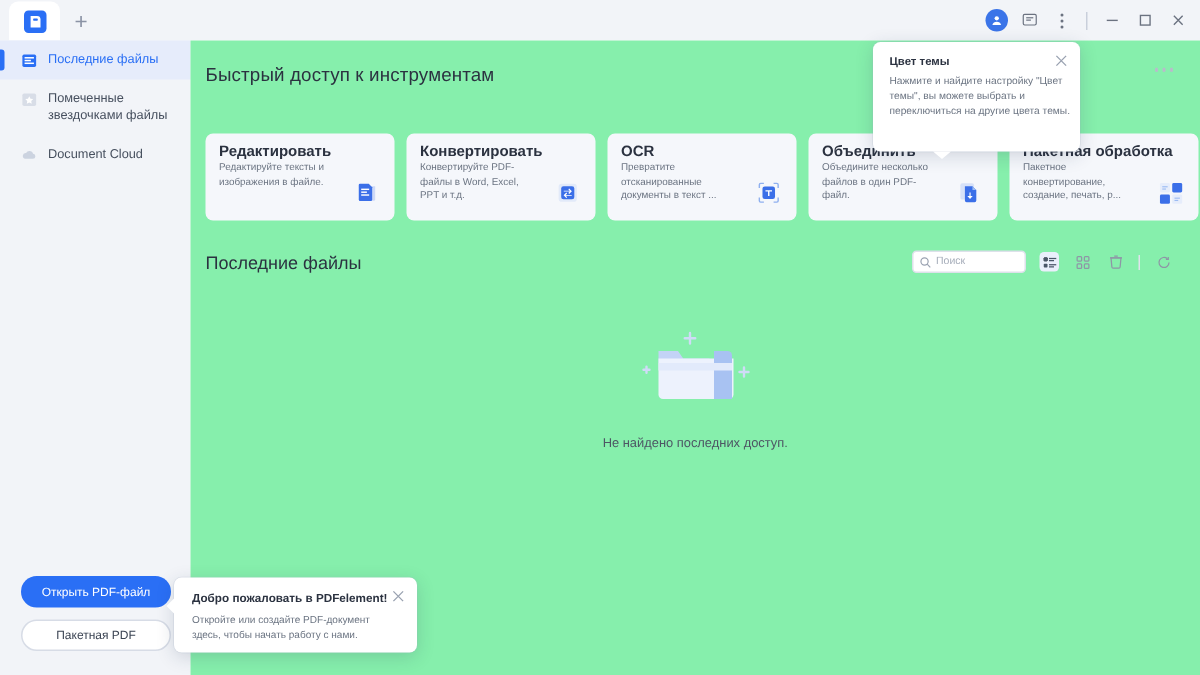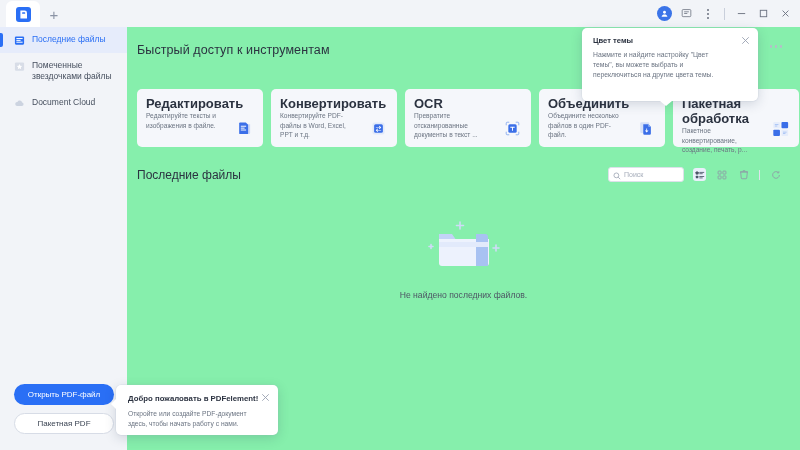--- a/index.html
+++ b/index.html
@@ -99,21 +99,21 @@
   .cards {
     position: absolute; top: 62px; left: 10px;
     display: flex; gap: 8px;
   }
   .card {
     position: relative;
     width: 126px; height: 58px;
     background: #f5f7fb; border-radius: 5px;
     padding: 7px 8px 0 9px;
   }
-  .card-title { font-size: 13px; font-weight: bold; color: #2b3240; margin-bottom: 0; }
+  .card-title { font-size: 10px; font-weight: bold; color: #2b3240; margin-bottom: 0; }
   .card-desc { font-size: 6.6px; color: #6b7482; line-height: 1.45; width: 72px; }
   .card-ico {
     position: absolute; right: 9px; bottom: 9px;
     width: 19px; height: 19px;
   }
   .card-ico svg { display: block; }
 
   
   .recent-title { position: absolute; top: 141px; left: 10px; font-size: 12px; color: #2b3240; }
   .recent-tools {
@@ -143,21 +143,21 @@
   .empty-art svg { display: block; }
   .empty-main { font-size: 8.6px; color: #4d5664; margin-top: 8px; }
   .empty-sub { font-size: 7.4px; color: #6b7482; margin-top: 10px; }
   .empty-sub a { color: #2a6ff5; text-decoration: none; }
 
   
   .tooltip {
     position: absolute; background: #fff; border-radius: 5px;
     box-shadow: 0 3px 12px rgba(30,45,80,.17), 0 0 0 .5px rgba(180,190,210,.25);
   }
-  .tt-theme { top: 28px; left: 582px; width: 176px; height: 73px; padding: 8px 10px 0 11px; }
+  .tt-theme { top: 28px; left: 582px; width: 138px; height: 73px; padding: 8px 10px 0 11px; }
   .tt-theme .tt-title { font-size: 7.6px; font-weight: bold; color: #2b3240; }
   .tt-theme .tt-body { font-size: 6.8px; color: #6b7482; line-height: 1.5; margin-top: 5px; width: 130px; }
   .tt-tail {
     position: absolute; left: 60px; bottom: -5px;
     width: 0; height: 0; border-left: 6px solid transparent; border-right: 6px solid transparent;
     border-top: 5px solid #fff;
   }
   .tt-theme .tt-tail { left: auto; right: 86px; }
   .tt-close {
     position: absolute; right: 8px; top: 8px; width: 9px; height: 9px; color: #9aa2b1;
@@ -411,21 +411,21 @@
           <path d="M30 27h50v24a3 3 0 0 1-3 3H33a3 3 0 0 1-3-3z" fill="#edf2fd"></path>
           <path d="M67 22h9a3 3 0 0 1 3 3v29h-12z" fill="#a8c2f2"></path>
           <path d="M30 30h49v5H30z" fill="#e2eafb"></path>
           <g stroke="#cfdbf7" stroke-width="1.6" stroke-linecap="round">
             <path d="M51 10v7M47.5 13.5h7"></path>
             <path d="M87 33v6M84 36h6"></path>
             <path d="M22 32.5v4M20 34.5h4"></path>
           </g>
         </svg>
       </span>
-      <div class="empty-main">Не найдено последних файлов.</div>
+      <div class="empty-main">Не найдено последних доступ.</div>
     </div>
 
   </div>
 
   <div class="tooltip tt-theme">
     <div class="tt-title">Цвет темы</div>
     <div class="tt-body">Нажмите и найдите настройку "Цвет темы", вы можете выбрать и переключиться на другие цвета темы.</div>
     <div class="tt-close">
       <svg width="9" height="9" viewBox="0 0 10 10">
           <path d="M1.4 1.4l7.2 7.2M8.6 1.4L1.4 8.6" stroke="#9aa2b1" stroke-width="1" fill="none"></path>

